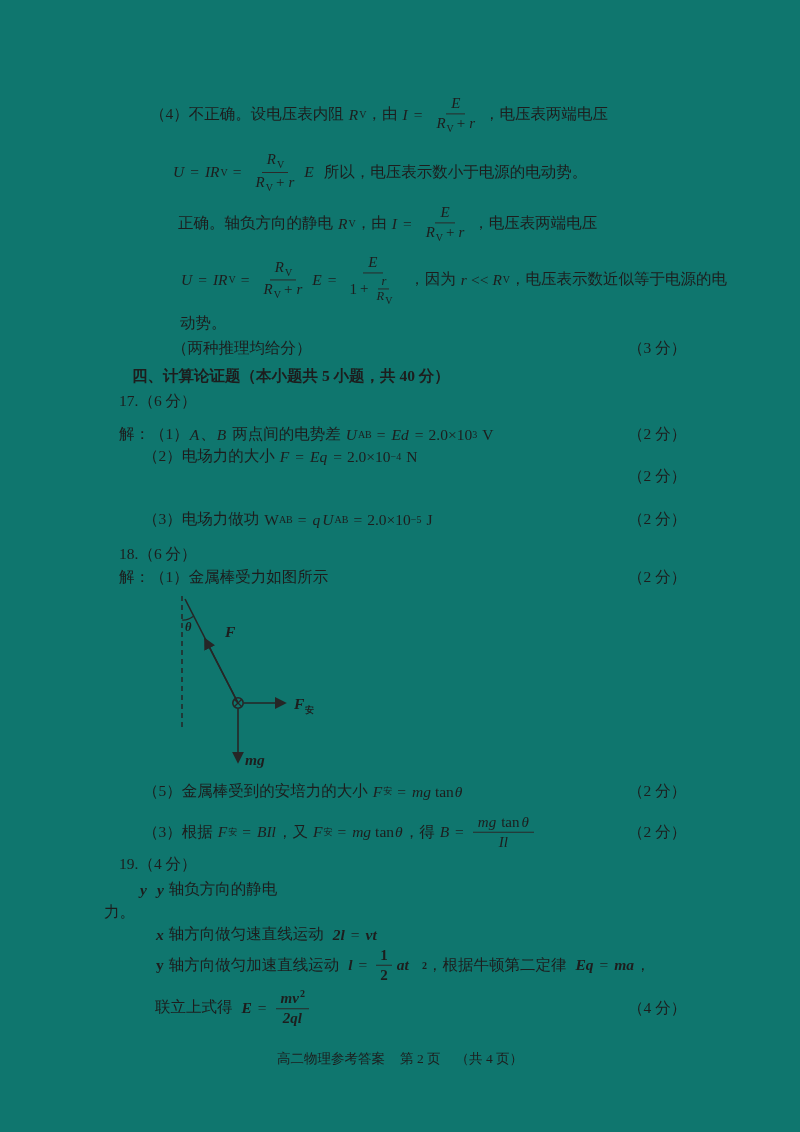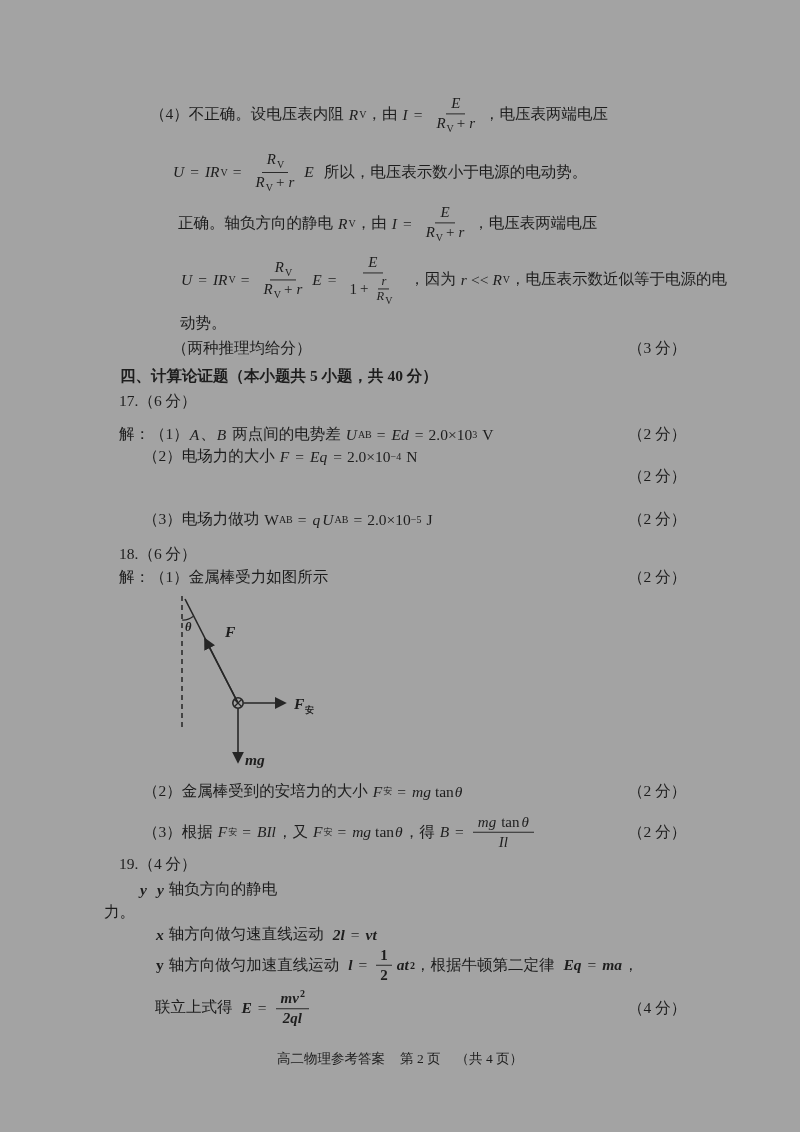--- a/index.html
+++ b/index.html
@@ -1,20 +1,20 @@
 <!DOCTYPE html>
 <html><head>
 <meta charset="utf-8">
 <style>
   html,body{margin:0;padding:0;background:#ffffff;}
-  .page{position:relative;width:800px;height:1132px;background:#a3a3a3;overflow:hidden;
+  .page{position:relative;width:800px;height:1132px;background:#0f766e;overflow:hidden;
         font-family:"Liberation Serif","DejaVu Serif",serif;color:#1d1d1d;font-size:15.5px;}
   .ln{position:absolute;transform:translateY(-50%);display:flex;align-items:center;white-space:nowrap;}
   .score{position:absolute;left:628px;transform:translateY(-50%);white-space:nowrap;}
-  .b{font-weight:bold;}
+  .b{font-weight:bold;margin-left:12px;}
   .v{font-style:italic;margin:0 1px;}
   .bm{font-style:italic;font-weight:bold;margin:0 1px;}
   .rm{font-style:normal;}
   .op{margin:0 5px;font-style:normal;}
   .op2{margin:0 3px;font-style:normal;}
   .gapl{margin-left:5px;}
   .gapr{margin-right:5px;}
   .gapl2{margin-left:9px;}
   sub{font-size:10px;font-style:italic;font-family:inherit;}
   sub.rm{font-style:normal;}
@@ -194,21 +194,21 @@
     <line class="dg-line" x1="66.5" y1="109.5" x2="73.5" y2="116.5" style="stroke-width:1.2"></line>
     <line class="dg-line" x1="73.5" y1="109.5" x2="66.5" y2="116.5" style="stroke-width:1.2"></line>
     <line class="dg-line" x1="76" y1="113" x2="117" y2="113" marker-end="url(#ah)"></line>
     <text class="dg-text" x="126" y="119" font-size="15.5">F</text>
     <text class="dg-text" x="137" y="123" font-size="9" style="font-style:normal">安</text>
     <line class="dg-line" x1="70" y1="118.5" x2="70" y2="172" marker-end="url(#ah)"></line>
     <text class="dg-text" x="77" y="175" font-size="15.5">mg</text>
   </svg>
 
   <div class="ln" style="top:791px;left:143px">
-    <span>（2）金属棒受到的安培力的大小</span>
+    <span>（5）金属棒受到的安培力的大小</span>
     <span class="v gapl">F</span>
       <sub class="cjk">安</sub>
     <span class="op">=</span>
     <span class="v">mg</span>
     <span class="rm op2" style="margin-right:0">tan</span>
       <span class="v">θ</span>
   </div>
   <span class="score" style="top:791px">（2 分）</span>
 
   <div class="ln" style="top:832px;left:143px">

